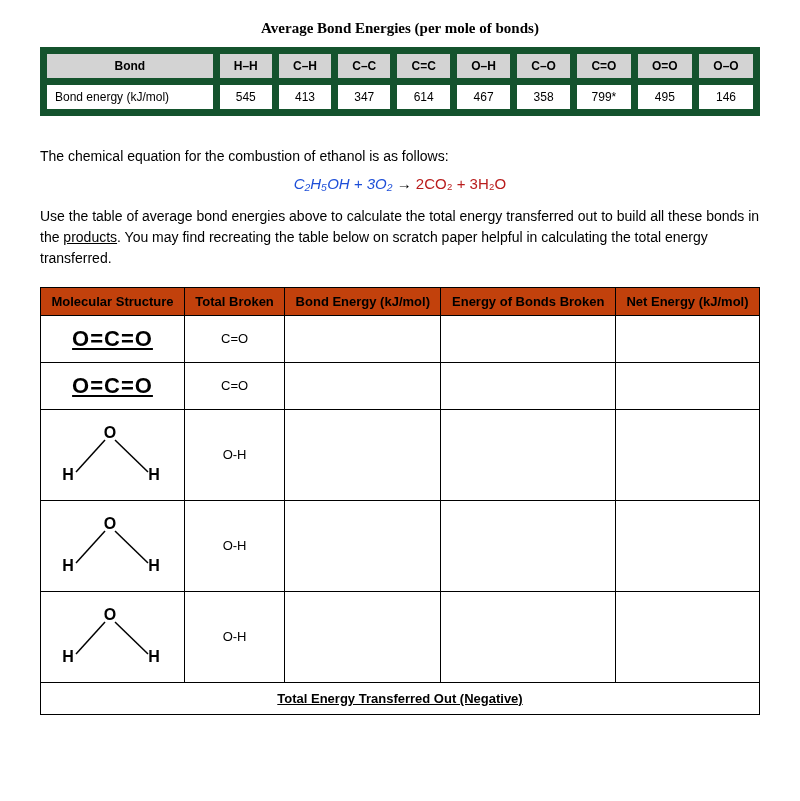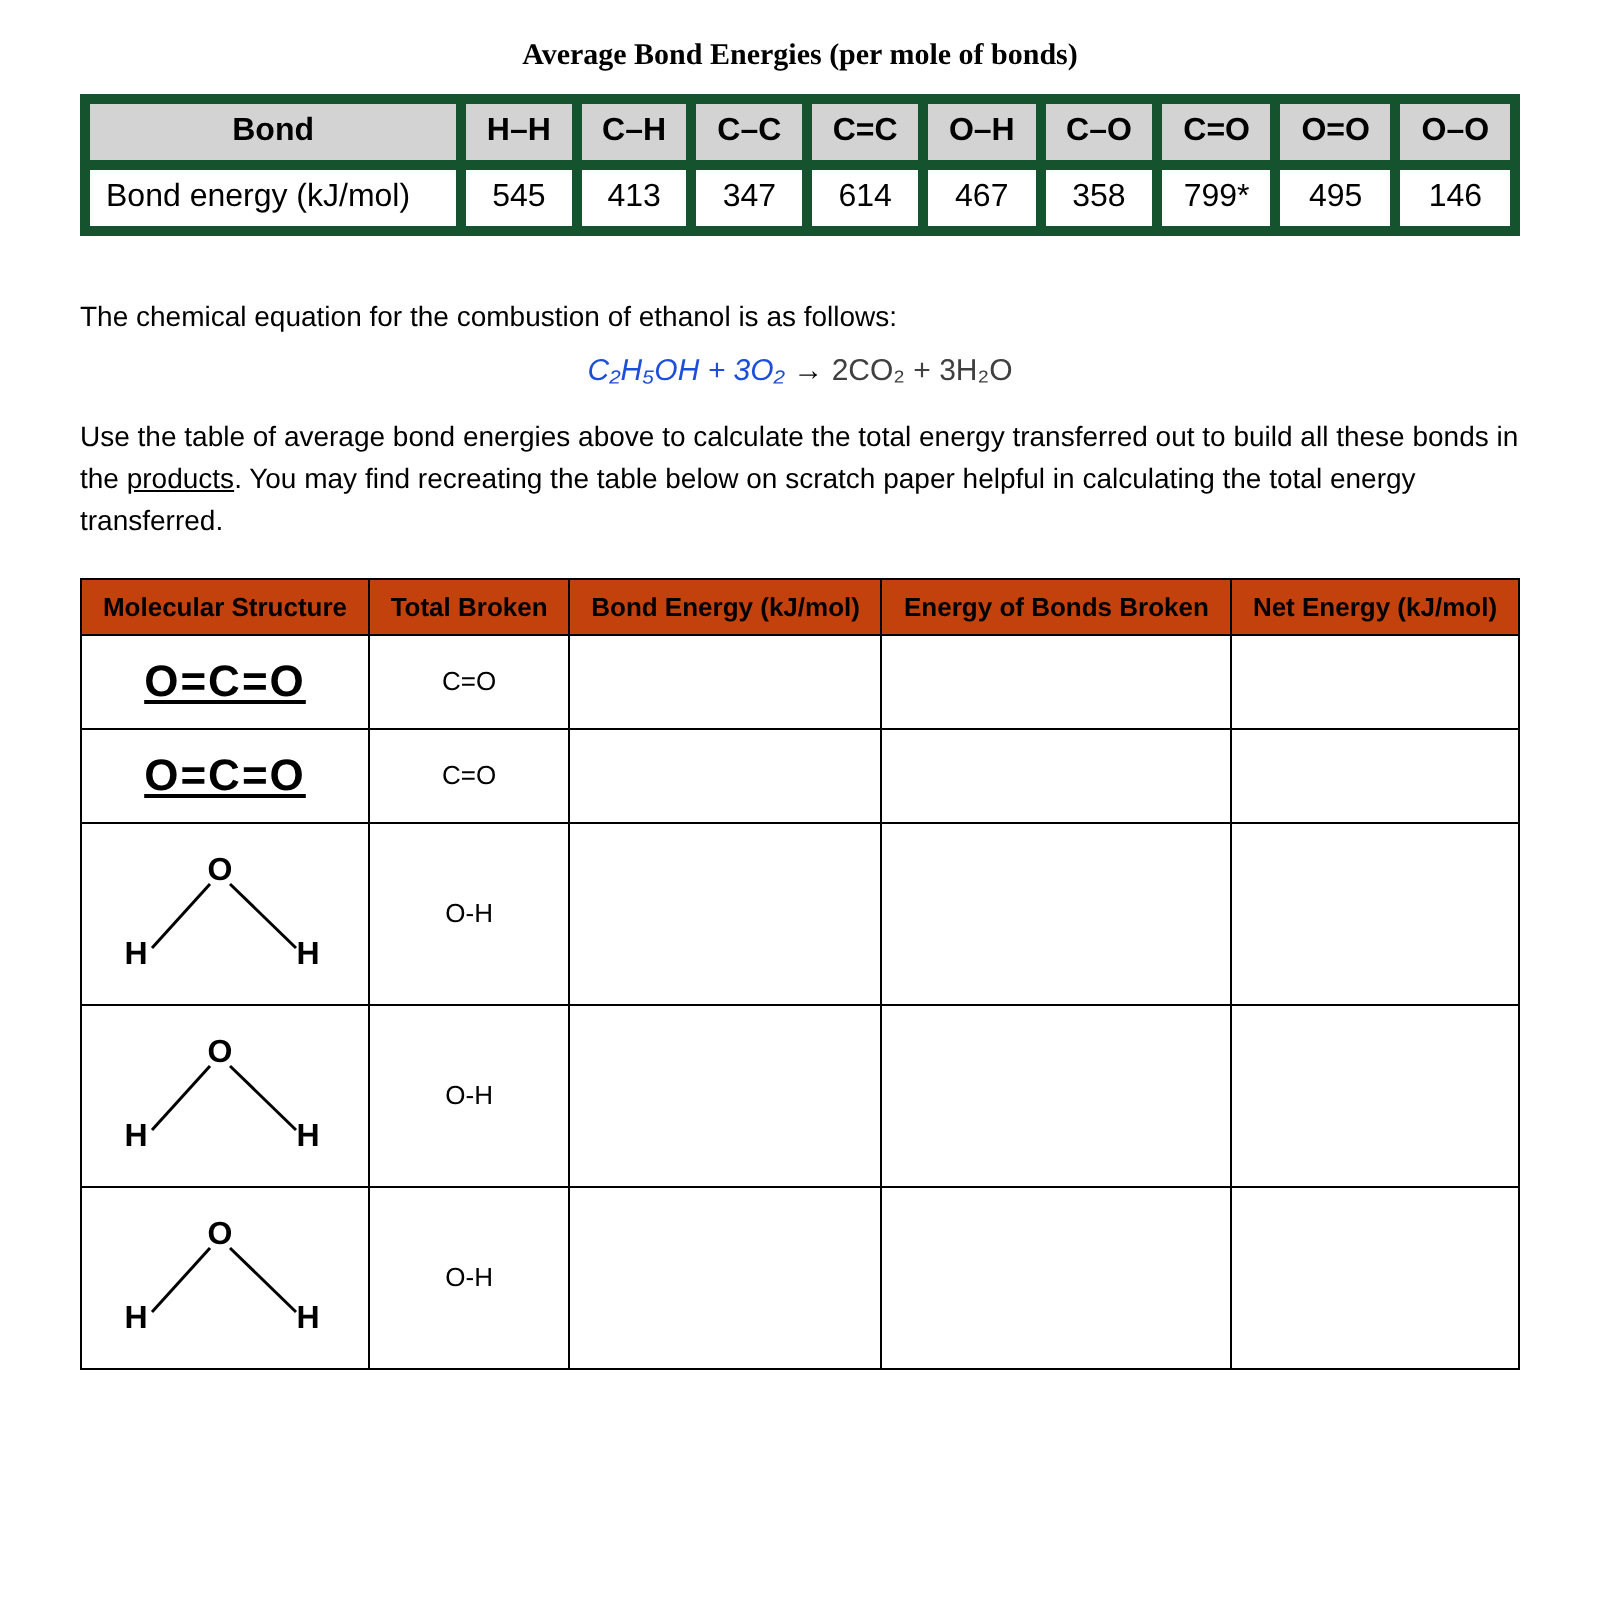--- a/index.html
+++ b/index.html
@@ -22,24 +22,24 @@
       font-family: Liberation Serif, serif;
     }
 
     
     .bond-table {
       border-collapse: collapse;
       width: 100%;
       margin-bottom: 30px;
     }
     .bond-table th, .bond-table td {
-      border: 5px solid #14532d;
+      border: 7px solid #14532d;
       text-align: center;
       padding: 5px 8px;
-      font-size: 16px;
+      font-size: 12px;
     }
     .bond-table th {
       background: #d3d3d3;
       font-weight: bold;
     }
     .bond-table td:first-child {
       text-align: left;
       font-weight: normal;
     }
 
@@ -48,21 +48,21 @@
       margin-bottom: 18px;
       font-size: 14px;
       line-height: 1.5;
     }
     .equation-line {
       text-align: center;
       font-size: 15px;
       margin: 6px 0 10px 0;
     }
     .eq-red { color: #1d4ed8; font-style: italic; }
-    .eq-blue { color: #404040; }
+    .eq-blue { color: #b91c1c; }
     .underline { text-decoration: underline; }
 
     
     .main-table {
       border-collapse: collapse;
       width: 100%;
       margin-bottom: 0;
     }
     .main-table th, .main-table td {
       border: 1px solid #000;
@@ -238,14 +238,17 @@
             <line x1="57" y1="20" x2="90" y2="52" stroke="#000" stroke-width="1.5"></line>
           </svg>
         </div>
       </td>
       <td>O-H</td>
       <td></td>
       <td></td>
       <td></td>
     </tr>
 
+    <tr class="footer-row">
+      <td colspan="5">Total Energy Transferred Out (Negative)</td>
+    </tr>
   </tbody>
 </table>
 
 </body></html>

